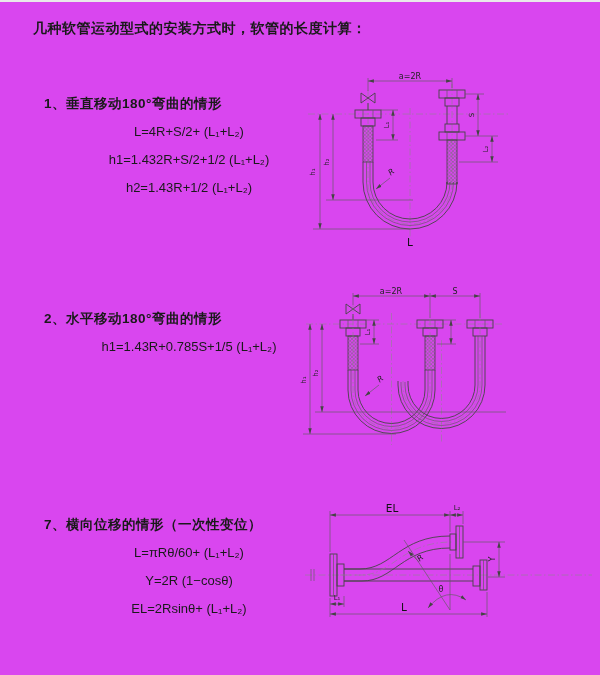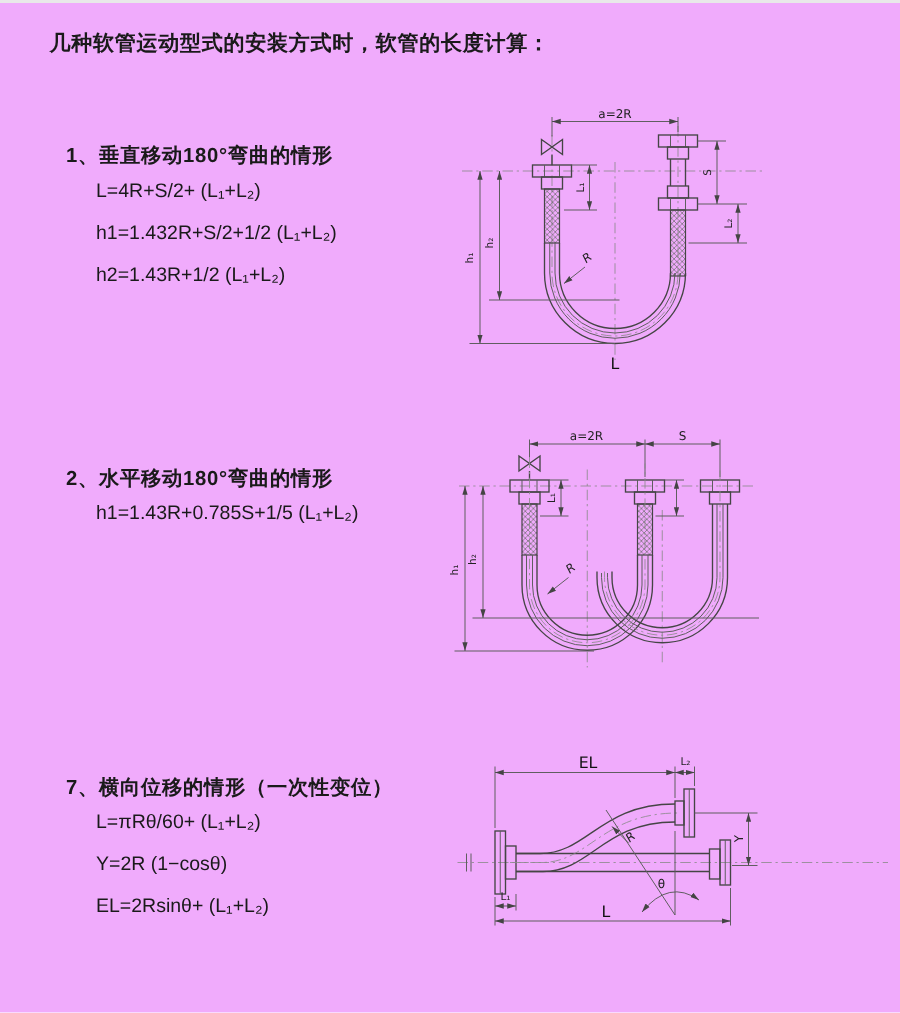--- a/index.html
+++ b/index.html
@@ -1,23 +1,23 @@
 <!DOCTYPE html>
 <html><head>
 <meta charset="utf-8">
 <style>
   html,body{margin:0;padding:0;background:#fff;}
-  #page{position:relative;width:600px;height:675px;background:#f0abfc;overflow:hidden;
+  #page{position:relative;width:600px;height:675px;background:#d946ef;overflow:hidden;
         font-family:"Liberation Sans","DejaVu Sans",sans-serif;color:#1a1a1a;}
   #page::before{content:"";position:absolute;left:0;top:0;width:600px;height:2px;background:#e9e9e9;}
   .title{position:absolute;left:33px;top:20px;font-size:14px;font-weight:bold;letter-spacing:.5px;}
   section.calc{position:absolute;left:44px;width:270px;}
   .heading{font-size:13.5px;font-weight:bold;letter-spacing:.5px;}
   .formula{font-size:13px;padding-left:20px;line-height:28px;white-space:nowrap;}
-  .formulas{margin-top:0;}
+  .formulas{margin-top:5px;text-align:center;}
   .diag{position:absolute;}
   
   .ln{stroke:#454545;stroke-width:.9;fill:none;}
   .tn{stroke:#5c5c5c;stroke-width:.65;fill:none;}
   .cl{stroke:#8a8a8a;stroke-width:.55;fill:none;stroke-dasharray:7 2.5 1.5 2.5;}
   .hat{stroke:#454545;stroke-width:.8;}
   text.dl{font-family:"DejaVu Sans",sans-serif;font-size:8px;fill:#222;text-anchor:middle;}
   text.dls{font-family:"DejaVu Sans",sans-serif;font-size:7px;fill:#222;text-anchor:middle;}
   text.dlb{font-family:"DejaVu Sans",sans-serif;font-size:10.5px;fill:#111;text-anchor:middle;}
   text.it{font-style:italic;}

